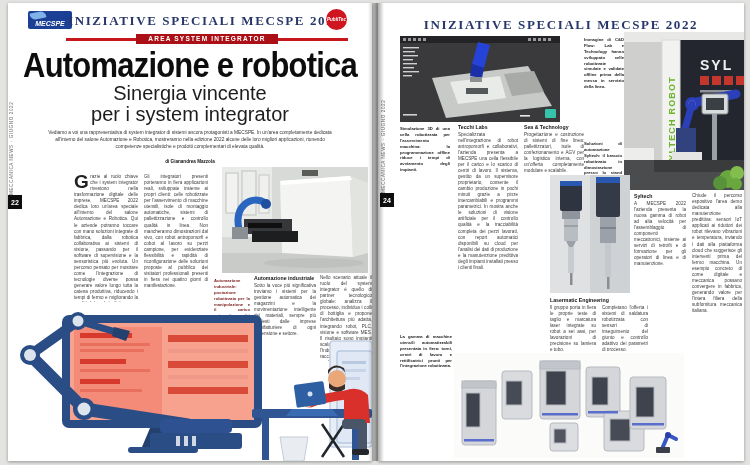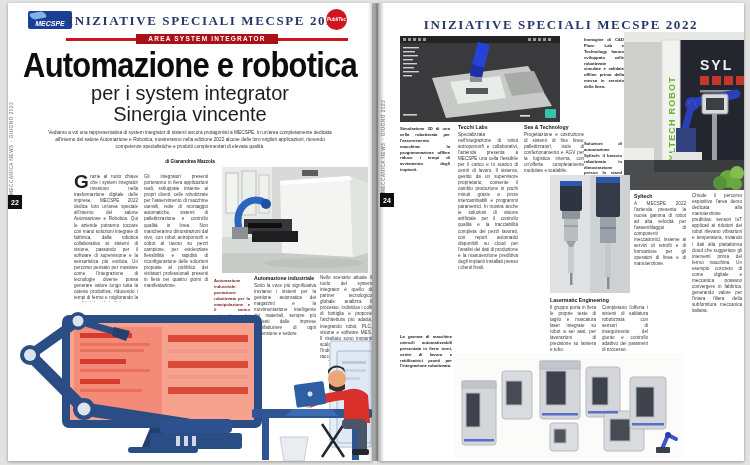--- a/index.html
+++ b/index.html
@@ -57,22 +57,22 @@
     <div class="abs pub-logo" style="left:318px;top:6px;width:21px;height:21px;">
       <span>PubliTec</span>
     </div>
 
     <div class="abs kicker" style="left:58px;right:24px;top:31px;">
       <span>AREA SYSTEM INTEGRATOR</span>
     </div>
 
     <div class="abs h1" style="left:0;right:0;top:43px;">Automazione e robotica</div>
     <div class="abs h2" style="left:0;right:0;top:80px;">
+      <div>Sinergia vincente</div>
       <div>per i system integrator</div>
-      <div>Sinergia vincente</div>
     </div>
     <div class="abs standfirst" style="left:40px;right:40px;top:126px;height:20px;overflow:hidden;">Vediamo a voi una rappresentativa di system integrator di sistemi ancora protagonisti a MECSPE. In un'area completamente dedicata all'interno del salone Automazione e Robotica, mostreranno nella edizione 2022 alcune delle loro migliori applicazioni, riunendo competenze specialistiche e prodotti complementari di elevata qualità.</div>
     <div class="abs byline" style="left:0;right:0;top:156px;">di Gianandrea Mazzola</div>
 
     <div class="abs bodytxt" style="left:66px;top:171px;width:64px;height:128px;">
       <span class="dropcap">G</span><span>razie al ruolo chiave che i system integrator rivestono nella trasformazione digitale delle imprese, MECSPE 2022 dedica loro un'area speciale all'interno del salone Automazione e Robotica. Qui le aziende potranno toccare con mano soluzioni integrate di fabbrica, dalla robotica collaborativa ai sistemi di visione, passando per il software di supervisione e la sensoristica più evoluta. Un percorso pensato per mostrare come l'integrazione di tecnologie diverse possa generare valore lungo tutta la catena produttiva, riducendo i tempi di fermo e migliorando la qualità del prodotto finito.</span>
     </div>
     <div class="abs bodytxt" style="left:136px;top:171px;width:64px;height:148px;">Gli integratori presenti porteranno in fiera applicazioni reali, sviluppate insieme ai propri clienti: celle robotizzate per l'asservimento di macchine utensili, isole di montaggio automatiche, sistemi di pallettizzazione e controllo qualità in linea. Non mancheranno dimostrazioni dal vivo, con robot antropomorfi e cobot al lavoro su pezzi campione, per evidenziare flessibilità e rapidità di riconfigurazione delle soluzioni proposte al pubblico dei visitatori professionali presenti in fiera nei quattro giorni di manifestazione.</div>
 
     <div class="abs imgbox" style="left:214px;top:164px;width:146px;height:106px;">

